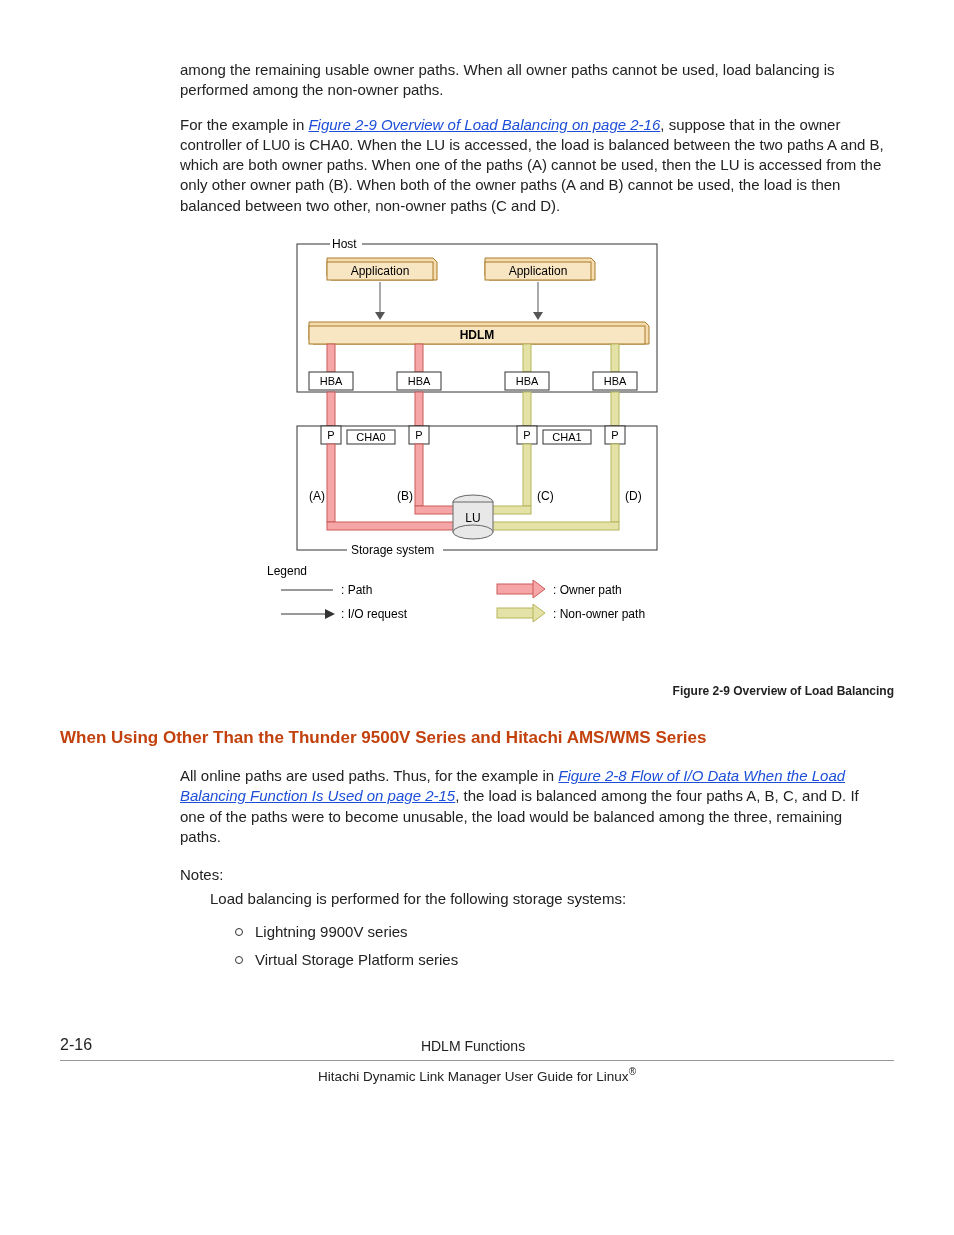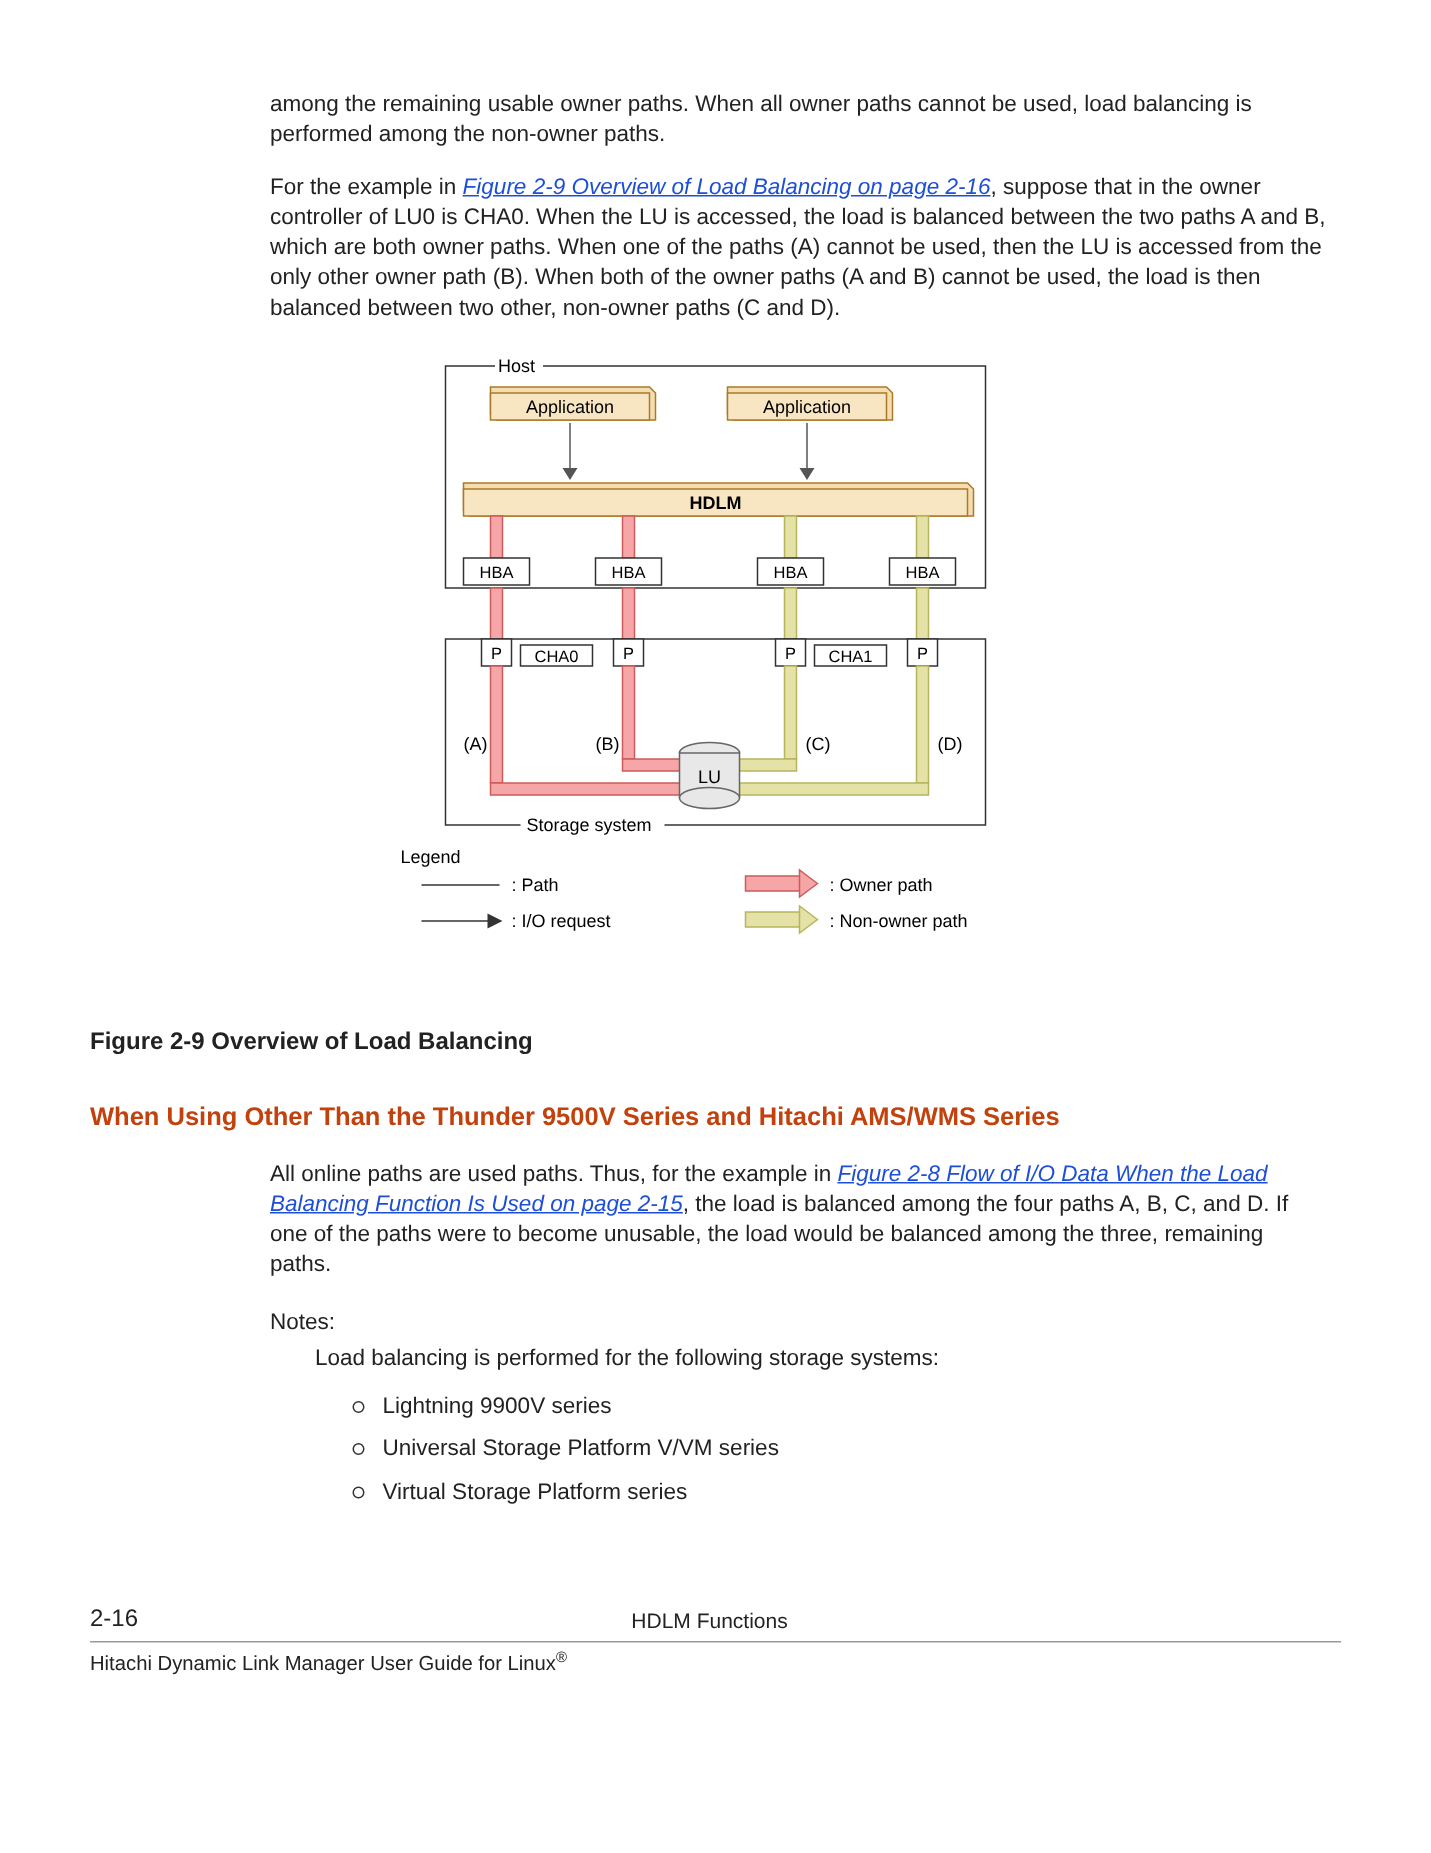--- a/index.html
+++ b/index.html
@@ -21,23 +21,23 @@
     color: #1d4ed8;
     font-style: italic;
     text-decoration: underline;
   }
   .figure-wrap {
     text-align: center;
     margin: 8px 0 14px 0;
   }
   .figure-caption {
     font-weight: bold;
-    text-align: left;
+    text-align: right;
     margin: 18px 0 28px 0;
-    font-size: 16px;
+    font-size: 12px;
   }
   h2.section {
     color: #c2410c;
     font-size: 17px;
     font-weight: bold;
     margin: 0 0 16px 0;
   }
   .notes-label { margin-top: 18px; }
   .subnote { margin-left: 30px; margin-top: 4px; }
   ul.circle {
@@ -67,21 +67,21 @@
   }
   .footer-top {
     display: flex;
     justify-content: space-between;
     align-items: flex-end;
     font-size: 14px;
   }
   .footer-pagenum { font-size: 16px; }
   .footer-center { flex: 1; text-align: center; }
   .footer-sub {
-    text-align: left;
+    text-align: center;
     font-size: 13.5px;
     margin-top: 4px;
   }
   .reg { font-size: 10px; vertical-align: super; }
 
   
   .diagram {
     display: inline-block;
     text-align: left;
     font-family: Arial, sans-serif;
@@ -219,21 +219,20 @@
 
 <div class="body-text">
   <div class="para">
     <span>All online paths are used paths. Thus, for the example in </span><a href="#" class="link">Figure 2-8 Flow of I/O Data When the Load Balancing Function Is Used on page 2-15</a><span>, the load is balanced among the four paths A, B, C, and D. If one of the paths were to become unusable, the load would be balanced among the three, remaining paths.</span>
   </div>
 
   <div class="notes-label">Notes:</div>
   <div class="subnote">Load balancing is performed for the following storage systems:</div>
   <ul class="circle">
     <li>Lightning 9900V series</li>
-    <li>Universal Storage Platform V/VM series</li>
     <li>Virtual Storage Platform series</li>
   </ul>
 </div>
 
 <div class="footer">
   <div class="footer-top">
     <span class="footer-pagenum">2-16</span>
     <span class="footer-center">HDLM Functions</span>
     <span style="width:40px"></span>
   </div>

